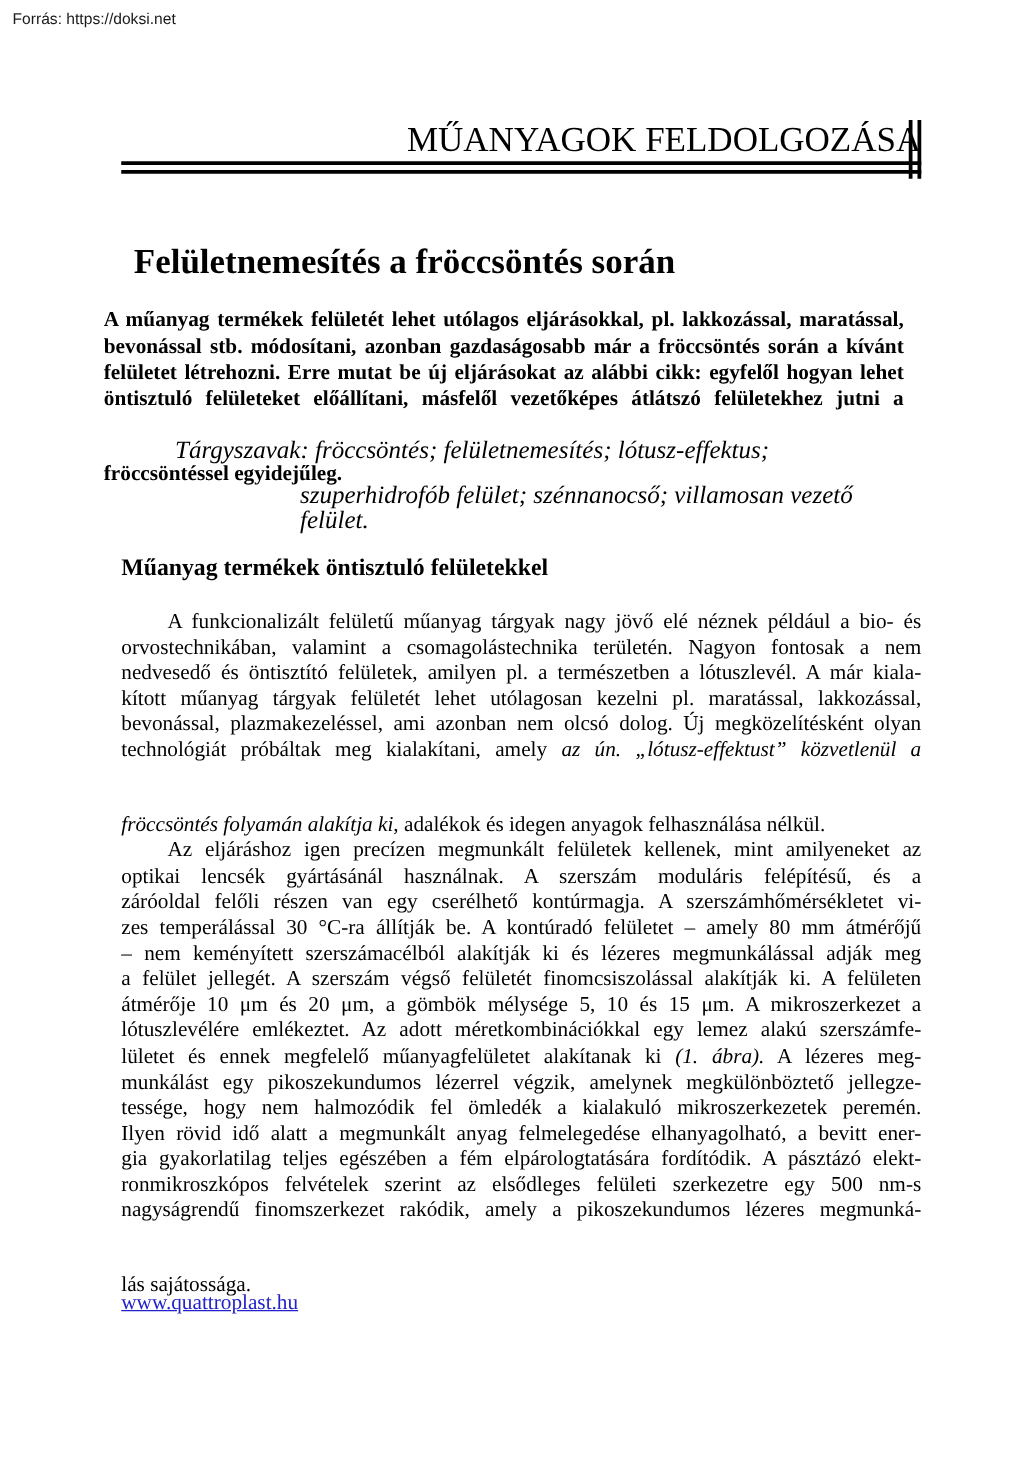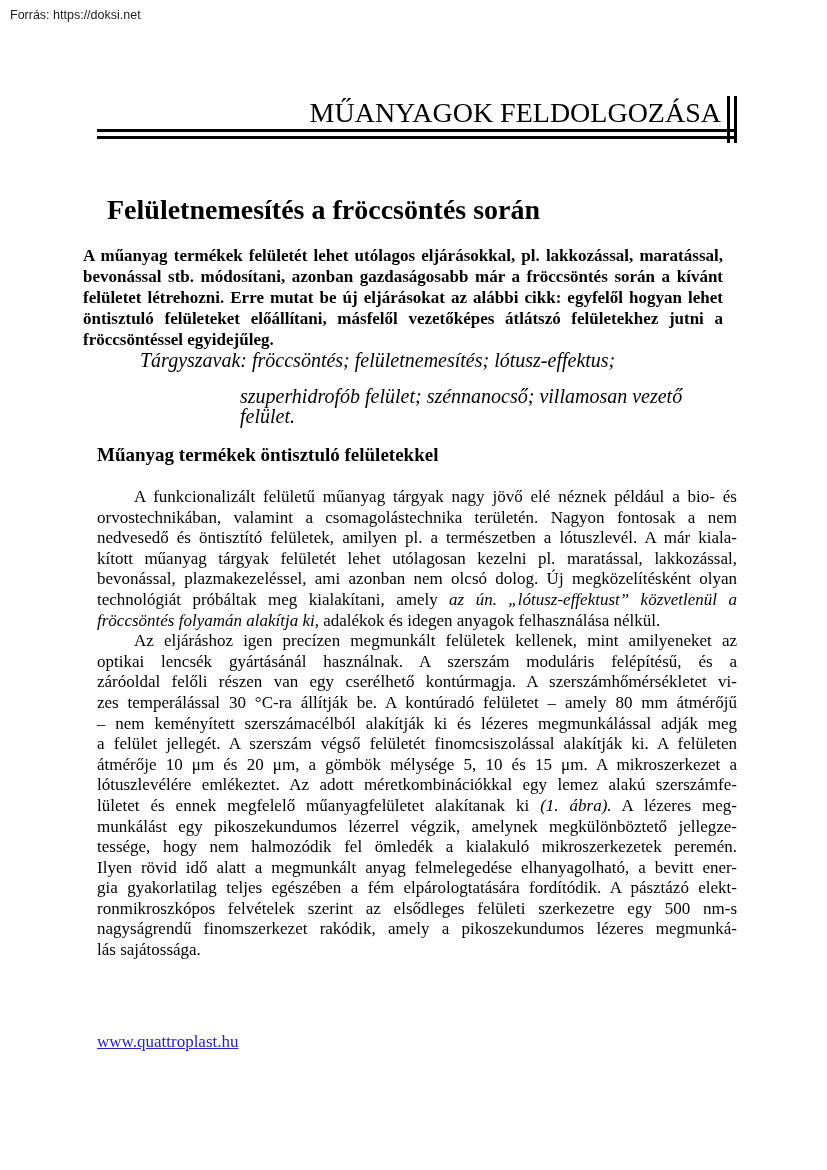--- a/index.html
+++ b/index.html
@@ -12,21 +12,21 @@
     overflow:hidden;
     padding-left:47px;
   }
   .source-note {
     position:absolute; left:10px; top:8px;
     font-family:"Liberation Sans", sans-serif;
     font-size:12.5px; color:#1a1a1a;
   }
   .journal-header { position:absolute; left:97px; top:96px; width:640px; height:47px; }
   .journal-title {
-    position:absolute; right:16px; top:0;
+    position:absolute; right:0; top:0;
     font-size:28px; line-height:34px; white-space:nowrap;
     color:#000;
   }
   .h-rule {
     position:absolute; left:0; right:0; top:33px;
     height:4px; border-top:3px solid #000; border-bottom:3px solid #000;
   }
   .v-rule {
     position:absolute; right:0; top:0;
     width:4px; height:47px;
@@ -48,21 +48,21 @@
   .kw2 { padding-left:143px;margin-top:15px; }
   .section-heading {
     position:absolute; left:97px; top:444px; width:640px;
     font-size:19px; font-weight:bold; margin:0;
   }
   .body-text {
     position:absolute; left:97px; top:487px; width:640px;
     font-size:17px; line-height:20.6px;
   }
   .tline { text-align:justify; text-align-last:justify; }
-  .tline.final { text-align-last:left; }
+  .tline.final { text-align-last:left;margin-top:39px; }
   .tline.indent { text-indent:37px; }
   .it { font-style:italic; }
   .footer-link {
     position:absolute; left:97px; top:1032px;
     font-size:17px; color:#2222cc; text-decoration:underline; cursor:pointer;
   }
 </style>
 </head>
 <body>
 

